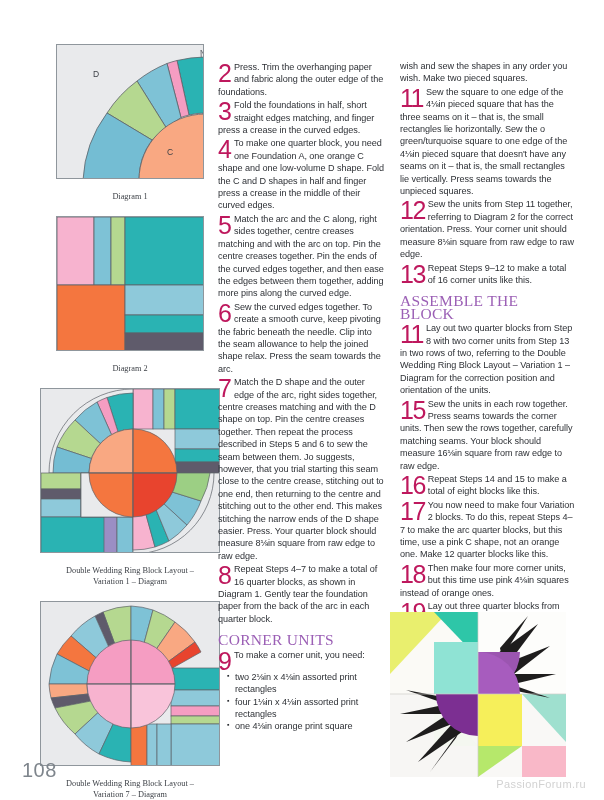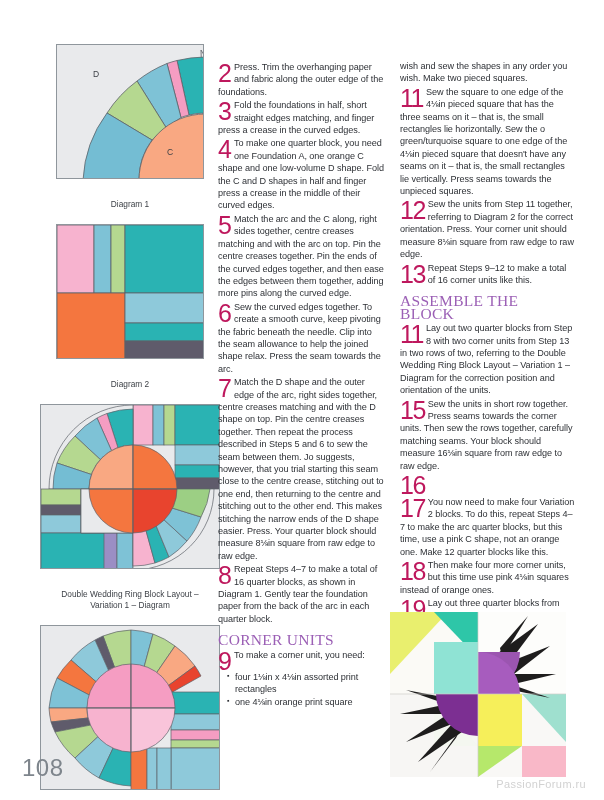--- a/index.html
+++ b/index.html
@@ -96,38 +96,39 @@
     background: #e9eaec;
     overflow: hidden;
   }
   .diagram.sq { width: 148px; height: 135px; margin: 0 auto; }
   .diagram.big { width: 180px; height: 175px; }
   .caption {
     text-align: center;
     font-size: 8.3px;
     line-height: 11px;
     color: #3b3f45;
-    margin-top: 20px;
+    margin-top: 12px;
+    font-family: Liberation Serif, serif;
   }
 
   
   .photo {
     position: absolute;
     left: 390px; top: 612px;
     width: 176px; height: 165px;
     background: #f4f3f1;
     overflow: hidden;
   }
   .photo-svg { display: block; width: 176px; height: 165px; }
 
   
   .page-num {
     position: absolute;
     left: 22px; bottom: 18px;
-    font-size: 24px;
+    font-size: 20px;
     color: #7e858c;
     letter-spacing: 0.5px;
   }
   .watermark {
     position: absolute;
     right: 18px; bottom: 10px;
     font-size: 11px;
     color: #d2d2d2;
     letter-spacing: 0.4px;
     font-family: "Liberation Sans", sans-serif;
@@ -341,20 +342,21 @@
       <span class="step-body">Diagram 1. Gently tear the foundation paper from the back of the arc in each quarter block.</span>
     </div>
 
     <div class="sec-head">CORNER UNITS</div>
 
     <div class="step">
       <span class="step-num">9</span>
       <span class="step-body">To make a corner unit, you need:</span>
     </div>
     <ul class="blist">
+      <li>two 2⅛in x 4⅛in assorted print rectangles</li>
       <li>four 1⅛in x 4⅛in assorted print rectangles</li>
       <li>one 4⅛in orange print square</li>
 
     </ul>
 
   </div>
 
   <div class="col-right body-text">
 
     <p>wish and sew the shapes in any order you wish. Make two pieced squares.</p>
@@ -379,26 +381,27 @@
     <div class="sec-head">ASSEMBLE THE BLOCK</div>
 
     <div class="step">
       <span class="step-num w2">11</span>
       <span class="step-body">Lay out two quarter blocks from Step 8 with two corner</span>
       <span class="step-body">units from Step 13 in two rows of two, referring to the Double Wedding Ring Block Layout – Variation 1 – Diagram for the correction position and orientation of the units.</span>
     </div>
 
     <div class="step">
       <span class="step-num w2">15</span>
-      <span class="step-body">Sew the units in short row together. Press seams towards</span>
+      <span class="step-body">Sew the units in each row together. Press seams towards</span>
       <span class="step-body">the corner units. Then sew the rows together, carefully matching seams. Your block should measure 16⅛in square from raw edge to raw edge.</span>
     </div>
 
     <div class="step">
       <span class="step-num w2">16</span>
+      <span class="step-body">Repeat Steps 14 and 15 to make a total of eight blocks like this.</span>
     </div>
 
     <div class="step">
       <span class="step-num w2">17</span>
       <span class="step-body">You now need to make four Variation 2 blocks. To do this,</span>
       <span class="step-body">repeat Steps 4–7 to make the arc quarter blocks, but this time, use a pink C shape, not an orange one. Make 12 quarter blocks like this.</span>
     </div>
 
     <div class="step">
       <span class="step-num w2">18</span>

